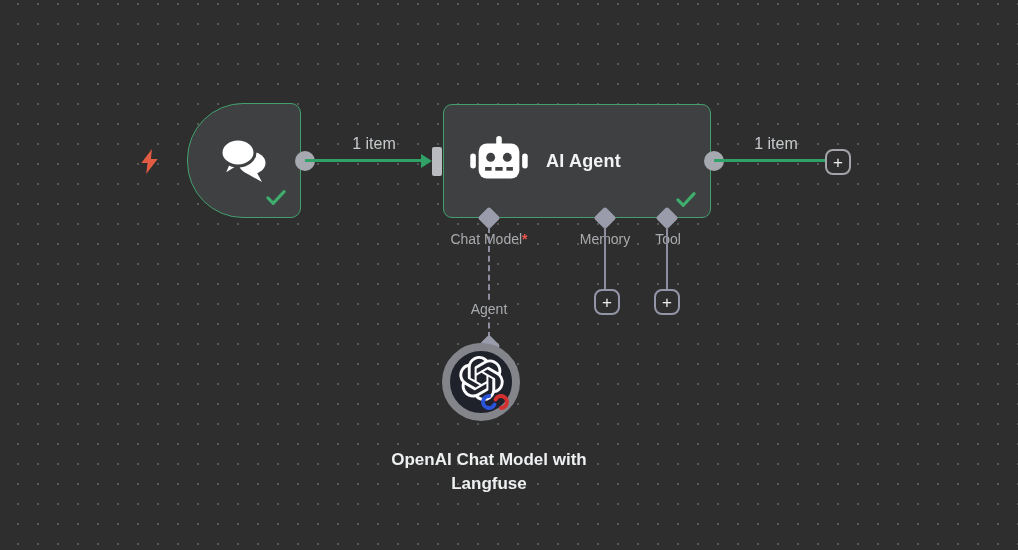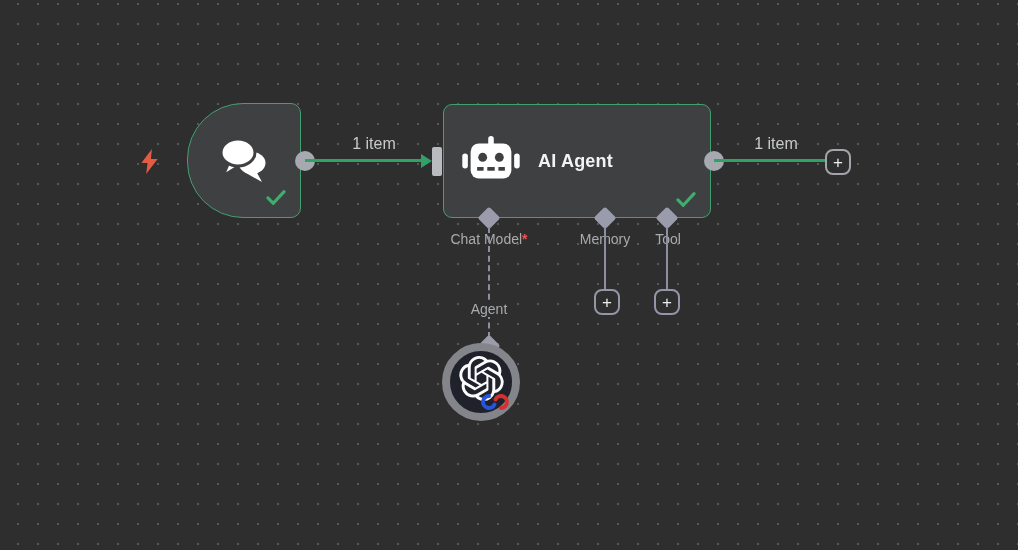--- a/index.html
+++ b/index.html
@@ -21,21 +21,21 @@
     background:#3e4042;
     border:1.8px solid #43a06e;
   }
   .node-trigger{
     left:187px;top:103px;width:114px;height:115px;
     border-radius:56px 10px 10px 56px;
   }
   .node-agent{
     left:443px;top:104px;width:268px;height:114px;
     border-radius:9px;
-    display:flex;align-items:center;
+    display:flex;align-items:center;padding-left:8px;
   }
   .node-title{
     color:#f2f3f4;font-size:18px;font-weight:600;letter-spacing:.2px;
   }
   .node-caption{
     position:absolute;text-align:center;color:#edeff0;
     font-size:17px;font-weight:600;line-height:1.42;
   }
   .check{position:absolute;}
   
@@ -184,14 +184,15 @@
         <path d="M22.2819 9.8211a5.9847 5.9847 0 0 0-.5157-4.9108 6.0462 6.0462 0 0 0-6.5098-2.9A6.0651 6.0651 0 0 0 4.9807 4.1818a5.9847 5.9847 0 0 0-3.9977 2.9 6.0462 6.0462 0 0 0 .7427 7.0966 5.98 5.98 0 0 0 .511 4.9107 6.051 6.051 0 0 0 6.5146 2.9001A5.9847 5.9847 0 0 0 13.2599 24a6.0557 6.0557 0 0 0 5.7718-4.2058 5.9894 5.9894 0 0 0 3.9977-2.9001 6.0557 6.0557 0 0 0-.7475-7.0729zm-9.022 12.6081a4.4755 4.4755 0 0 1-2.8764-1.0408l.1419-.0804 4.7783-2.7582a.7948.7948 0 0 0 .3927-.6813v-6.7369l2.02 1.1686a.071.071 0 0 1 .038.052v5.5826a4.504 4.504 0 0 1-4.4945 4.4944zm-9.6607-4.1254a4.4708 4.4708 0 0 1-.5346-3.0137l.142.0852 4.783 2.7582a.7712.7712 0 0 0 .7806 0l5.8428-3.3685v2.3324a.0804.0804 0 0 1-.0332.0615L9.74 19.9502a4.4992 4.4992 0 0 1-6.1408-1.6464zM2.3408 7.8956a4.485 4.485 0 0 1 2.3655-1.9728V11.6a.7664.7664 0 0 0 .3879.6765l5.8144 3.3543-2.0201 1.1685a.0757.0757 0 0 1-.071 0l-4.8303-2.7865A4.504 4.504 0 0 1 2.3408 7.8956zm16.5963 3.8558L13.1038 8.364 15.1192 7.2a.0757.0757 0 0 1 .071 0l4.8303 2.7913a4.4944 4.4944 0 0 1-.6765 8.1042v-5.6772a.79.79 0 0 0-.407-.667zm2.0107-3.0231l-.142-.0852-4.7735-2.7818a.7759.7759 0 0 0-.7854 0L9.409 9.2297V6.8974a.0662.0662 0 0 1 .0284-.0615l4.8303-2.7866a4.4992 4.4992 0 0 1 6.6802 4.66zM8.3065 12.863l-2.02-1.1638a.0804.0804 0 0 1-.038-.0567V6.0742a4.4992 4.4992 0 0 1 7.3757-3.4537l-.142.0805L8.704 5.459a.7948.7948 0 0 0-.3927.6813zm1.0976-2.3654l2.602-1.4998 2.6069 1.4998v2.9994l-2.5974 1.4997-2.6067-1.4997Z"></path>
       </svg>
     </div>
     <div class="badge">
       <svg width="30" height="22" viewBox="0 0 30 22" fill="none" stroke-linecap="round">
         <path d="M9 5 a6 6 0 1 0 5.5 8.5" stroke="#2953d8" stroke-width="4"></path>
         <path d="M21 17 a6 6 0 1 0 -5.5 -8.5" stroke="#d62f2f" stroke-width="4"></path>
       </svg>
     </div>
   </div>
+  <div class="node-caption" style="left:374px;top:448px;width:230px;">OpenAI Chat Model with Langfuse</div>
 
 </div>
 
 </body></html>

